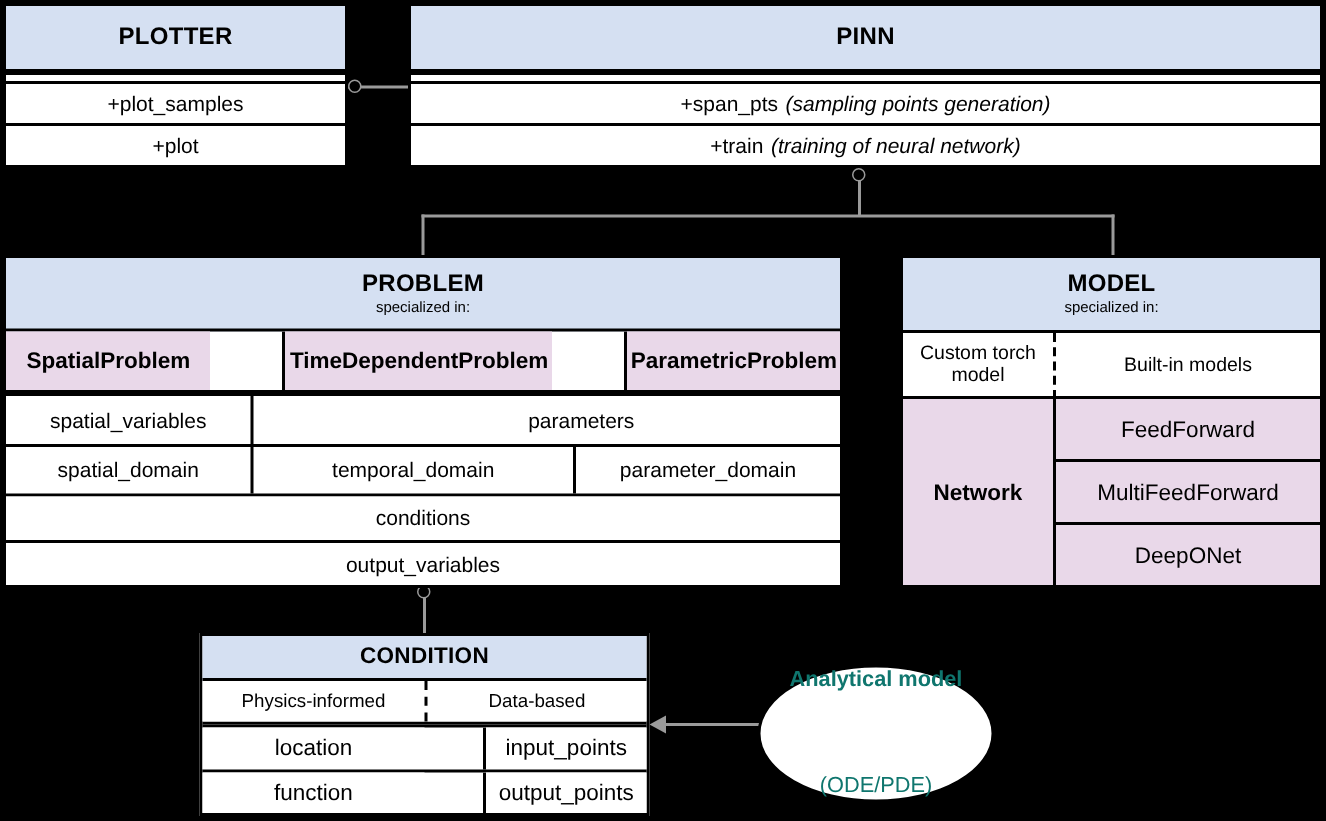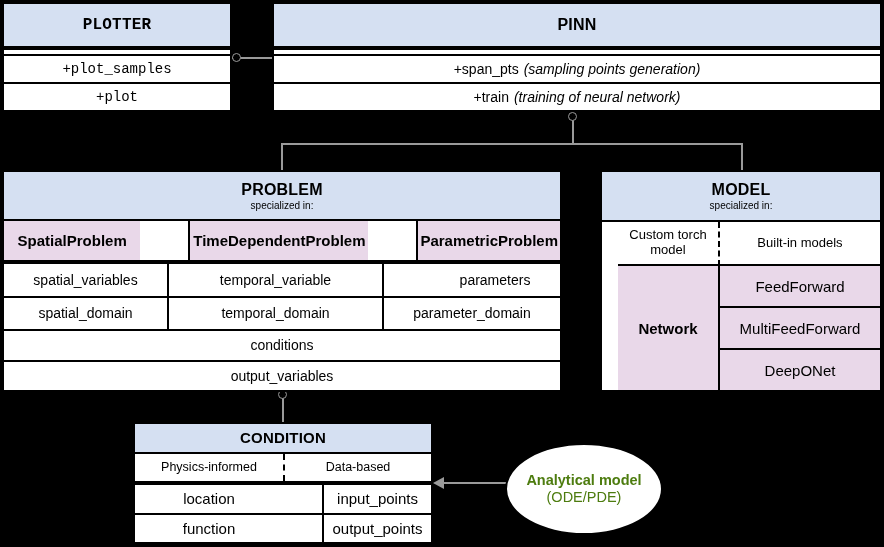--- a/index.html
+++ b/index.html
@@ -71,40 +71,40 @@
     padding: 0 2px;
     line-height: 1.15;
   }
   .cell + .cell { border-left: 2px solid #000000; }
   .cell.dashed-left { border-left: 2px dashed #000000; }
   .purple { background: #e9d8e9; }
   .bold { font-weight: bold; }
   .sub-hdr-row { border-bottom: 2px solid #000000; }
 
   
-  #plotter { left: 2px; top: 2px; width: 230px; height: 110px; font-family: Liberation Mono, monospace; }
+  #plotter { left: 2px; top: 2px; width: 230px; height: 110px; }
   #plotter .hdr { height: 42px; }
   #plotter .row { flex: 1; }
 
   
   #pinn { left: 272px; top: 2px; width: 610px; height: 110px; }
   #pinn .hdr { height: 42px; }
   #pinn .row { flex: 1; }
 
   
   #problem { left: 2px; top: 170px; width: 560px; height: 222px; }
   #problem .hdr { height: 48px; }
   #problem .sub-hdr-row { height: 42px; gap: 48px; }
   #problem .attr-row { height: 34px; }
   #problem .wide-row { height: 31px; }
 
   
   #model { left: 600px; top: 170px; width: 282px; height: 222px; }
   #model .hdr { height: 48px; }
-  #model-split { display: flex; flex: 1; padding-left: 16px; }
+  #model-split { display: flex; flex: 1; }
   #model-torch {
     width: 100px;
     box-sizing: border-box;
     display: flex;
     flex-direction: column;
   }
   #model-builtin { flex: 1; box-sizing: border-box; display: flex; flex-direction: column; }
   .mtop {
     height: 44px;
     display: flex; align-items: center; justify-content: center;
@@ -138,22 +138,22 @@
 
   
   #ellipse {
     position: absolute;
     left: 505px; top: 443px;
     width: 158px; height: 92px;
     background: #ffffff;
     border: 2px solid #000000;
     border-radius: 50%;
     display: flex; flex-direction: column;
-    align-items: center; justify-content: center;
-    text-align: center; color: #4d7c0f;
+    align-items: center; justify-content: space-between;
+    text-align: center; color: #0f766e;
     box-sizing: border-box;
   }
   #ellipse .e1 { font-size: 14.5px; font-weight: bold; line-height: 1.2; }
   #ellipse .e2 { font-size: 14.5px; line-height: 1.2; }
 
   
   .conn { position: absolute; background: #9a9a9a; }
   .hline { height: 2px; }
   .vline { width: 2px; }
   .circ {
@@ -221,21 +221,20 @@
       <div class="title">PROBLEM</div>
       <div class="sub">specialized in:</div>
     </div>
     <div class="cellrow sub-hdr-row">
       <div class="cell purple bold" style="width:163px; font-size:15px;">SpatialProblem</div>
       <div class="cell purple bold" style="width:215px; font-size:15px;">TimeDependentProblem</div>
       <div class="cell purple bold" style="flex:1; font-size:15px;">ParametricProblem</div>
     </div>
     <div class="cellrow attr-row">
       <div class="cell" style="width:163px;">spatial_variables</div>
-      <div class="cell" style="width:215px;">temporal_variable</div>
       <div class="cell" style="flex:1;padding-left:48px;">parameters</div>
     </div>
     <div class="cellrow attr-row">
       <div class="cell" style="width:163px;">spatial_domain</div>
       <div class="cell" style="width:215px;">temporal_domain</div>
       <div class="cell" style="flex:1;">parameter_domain</div>
     </div>
     <div class="cellrow wide-row">
       <div class="cell" style="flex:1;">conditions</div>
     </div>

